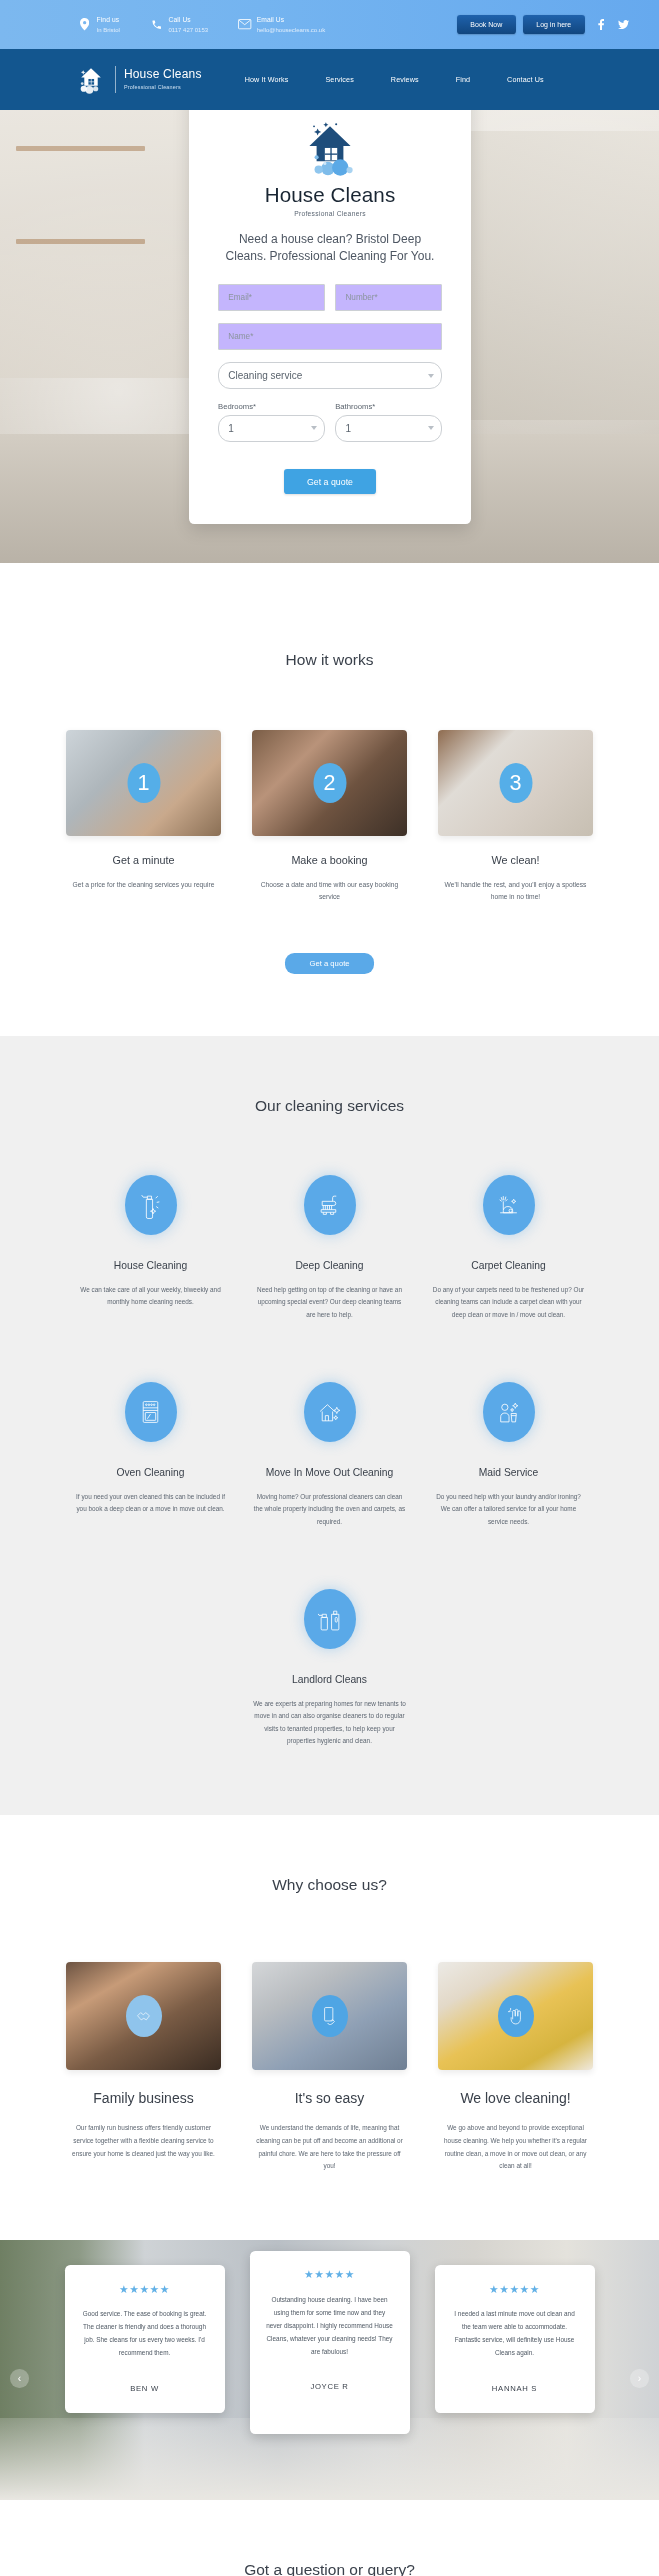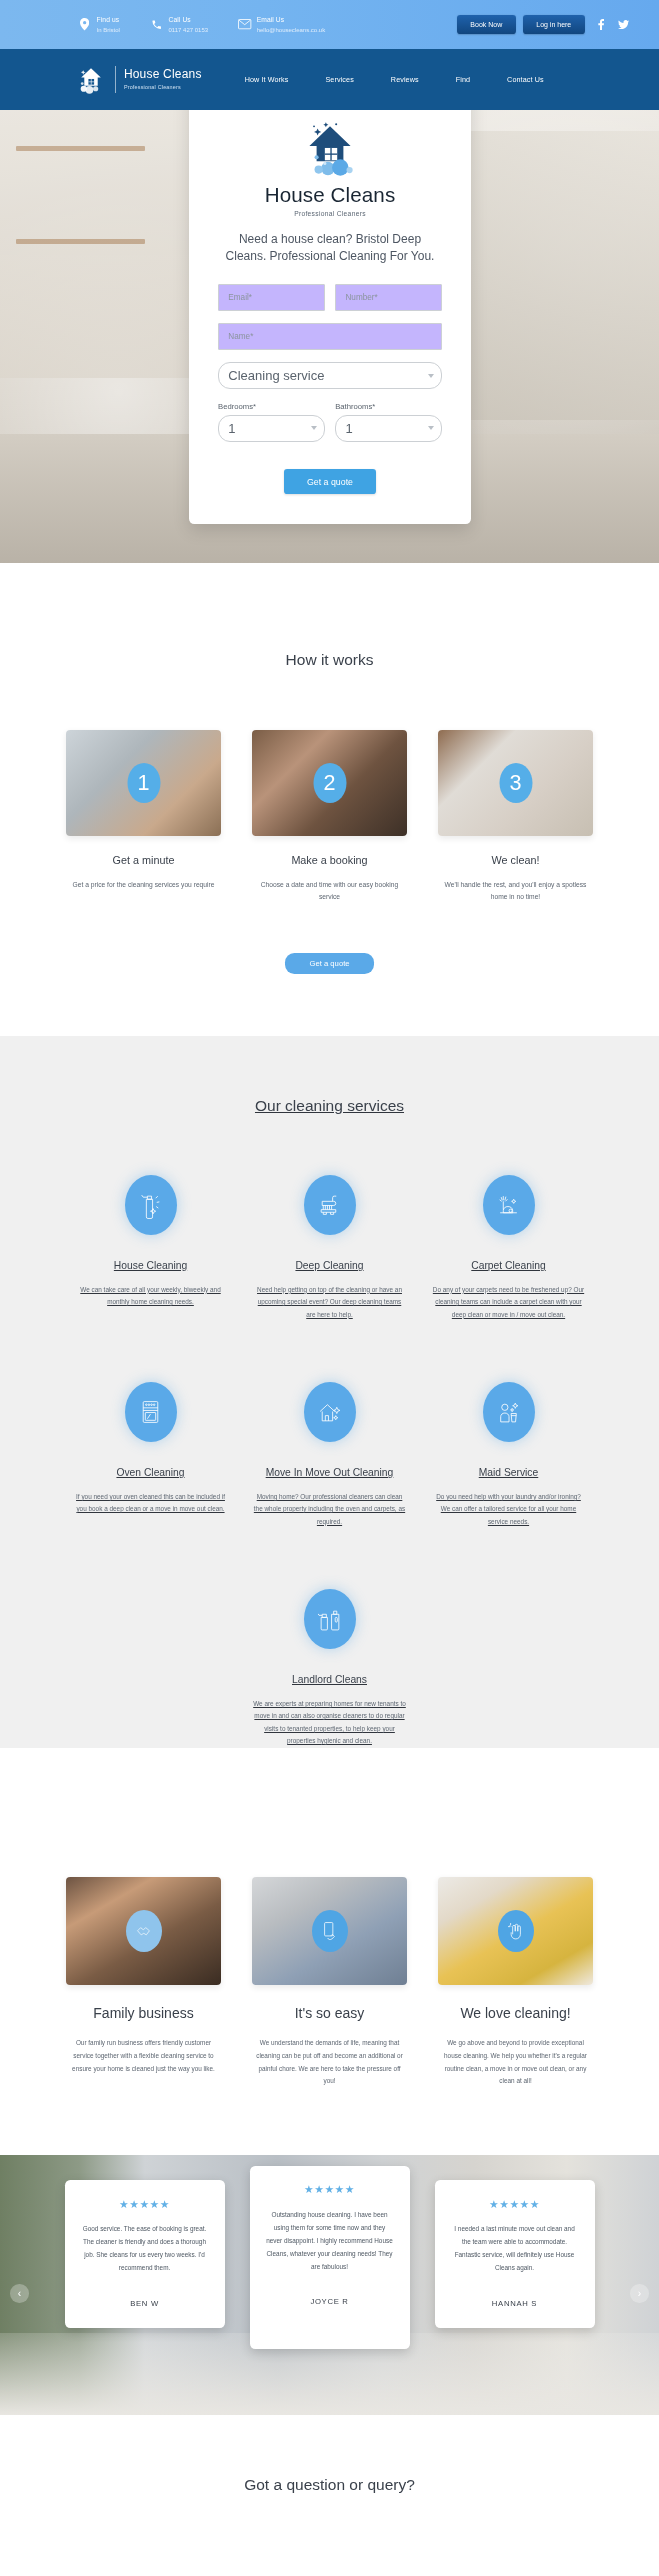--- a/index.html
+++ b/index.html
@@ -48,21 +48,21 @@
   .hc-logo{width:68px;height:61px;margin:0 auto 2.1px;display:block;}
   .hc-title{text-align:center;font-size:20.6px;color:#1a2633;font-weight:400;letter-spacing:0.1px;}
   .hc-sub{text-align:center;font-size:6.7px;color:#5b6673;margin-top:3.1px;letter-spacing:0.3px;}
   .hc-lead{text-align:center;font-size:12px;color:#4d5662;line-height:1.42;margin-top:14.4px;font-weight:300;}
   .hc-form{margin-top:18.5px;}
   .f-row{display:flex;gap:10.3px;margin-bottom:12.4px;}
   .f-ctrl{flex:1;position:relative;}
   .f-input{width:100%;height:27px;border:0.5px solid #ccd0d4;border-radius:1px;padding:0 9.3px;font-size:8.2px;
     font-family:"Liberation Sans",sans-serif;color:#5a636d;background:#c4b5fd;outline:none;}
   .f-input::placeholder{color:#8b949e;}
-  .f-sel{width:100%;height:27px;border:0.5px solid #ccd0d4;border-radius:12px;padding:0 20.6px 0 9.3px;font-size:13px;
+  .f-sel{width:100%;height:27px;border:0.5px solid #ccd0d4;border-radius:12px;padding:0 20.6px 0 9.3px;font-size:10px;
     font-family:"Liberation Sans",sans-serif;color:#5a636d;background:#fff;outline:none;appearance:none;cursor:pointer;}
   .f-caret{position:absolute;right:8.2px;top:50%;transform:translateY(-50%);pointer-events:none;
     width:0;height:0;border-left:3.6px solid transparent;border-right:3.6px solid transparent;border-top:4.1px solid #b9bfc6;}
   .f-lab{display:block;font-size:7.7px;color:#5a636d;margin-bottom:4.1px;}
   .hc-btn{display:block;margin:27px auto 0;background:#3fa3e3;color:#fff;border:none;border-radius:3.1px;
     padding:7.7px 23px;font-size:8.8px;cursor:pointer;box-shadow:0 1px 2.6px rgba(0,0,0,.14);}
 
   
   .sec{padding:0 29px;}
   .sec-h{text-align:center;font-size:15.5px;color:#3a414b;font-weight:400;}
@@ -78,21 +78,21 @@
   .how-img.i3{background:linear-gradient(135deg,#8e6b4f 0%,#e0dcd6 30%,#d7cfc6 62%,#c7bfb2 100%);}
   .how-badge{position:absolute;left:50%;top:50%;transform:translate(-50%,-50%);width:33px;height:40px;
     background:#55aee8;border-radius:50%;display:flex;align-items:center;justify-content:center;
     color:#fff;font-size:21.6px;font-weight:300;}
   .how-t{font-size:10.8px;color:#3a414b;margin-top:17.5px;font-weight:400;}
   .how-p{font-size:6.7px;color:#5d6671;line-height:1.85;margin-top:13.4px;}
   .cta-btn{display:block;margin:49px auto 0;background:#5aa9e8;color:#fff;border:none;border-radius:9.3px;
     padding:6.2px 24px;font-size:7.7px;cursor:pointer;}
 
   
-  .svc{background:#f0f0f0;padding-top:61px;text-decoration:underline;}
+  .svc{background:#f0f0f0;padding-top:61px;padding-bottom:67px;}
   .svc-grid{display:flex;justify-content:center;gap:6px;margin-top:60px;flex-wrap:wrap;row-gap:61px;}
   .svc-col{width:173px;text-align:center;padding:0 9.3px;}
   .svc-ico{width:52px;height:60px;margin:0 auto;border-radius:50%;background:#5aa9e8;
     display:flex;align-items:center;justify-content:center;box-shadow:0 0 13.4px rgba(90,169,232,.42);}
   .svc-t{font-size:10.3px;color:#3a414b;margin-top:24px;font-weight:400;line-height:1.3;}
   .svc-p{font-size:6.4px;color:#5d6671;line-height:1.95;margin-top:11.3px;}
   .svc-single{display:flex;justify-content:center;margin-top:61px;}
 
   
   .why{background:#fff;padding-top:61px;padding-bottom:67px;}
@@ -440,20 +440,21 @@
           </span>
           <div class="svc-t">Landlord Cleans</div>
           <div class="svc-p">We are experts at preparing homes for new tenants to move in and can also organise cleaners to do regular visits to tenanted properties, to help keep your properties hygienic and clean.</div>
         </div>
       </div>
     </div>
   </div>
 
   <div class="sec why">
     <div class="wrap">
+      <div class="sec-h">Why choose us?</div>
       <div class="why-grid">
 
         <div class="why-col">
           <div class="why-img w1">
             <span class="why-badge">
               <svg width="17.5" height="17.5" viewBox="0 0 34 34" fill="none" stroke="#fff" stroke-width="1.4" opacity=".9">
                 <path d="M5 17l6-6 5 4 5-4 7 6-6 8-5-3-5 3z"></path>
               </svg>
             </span>
           </div>

